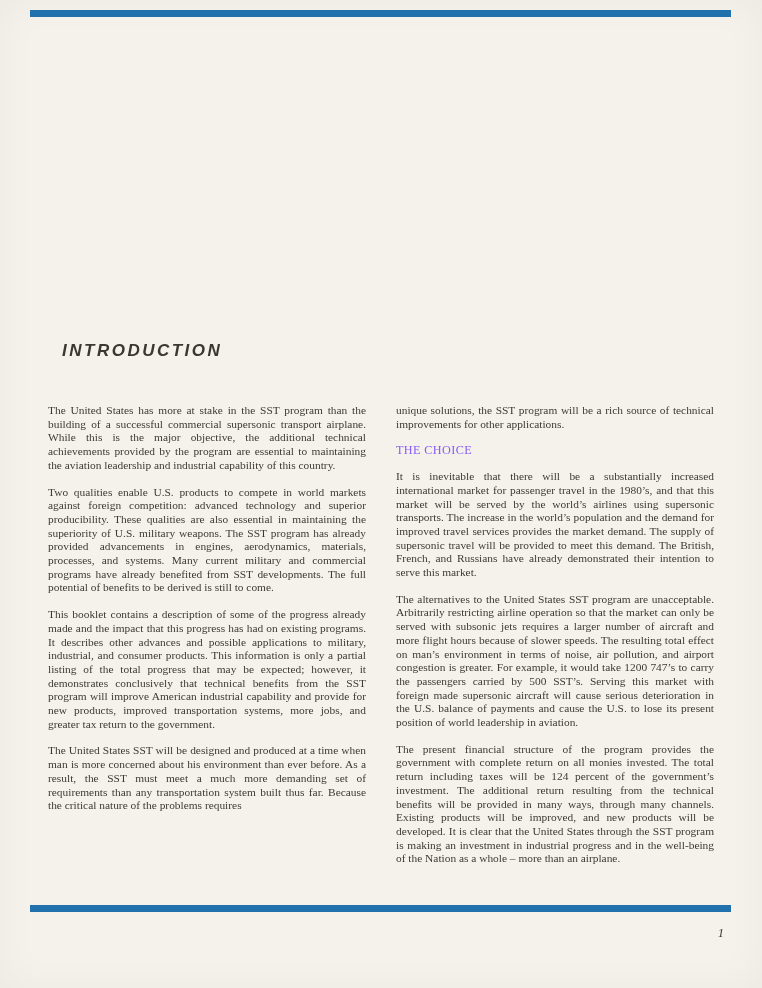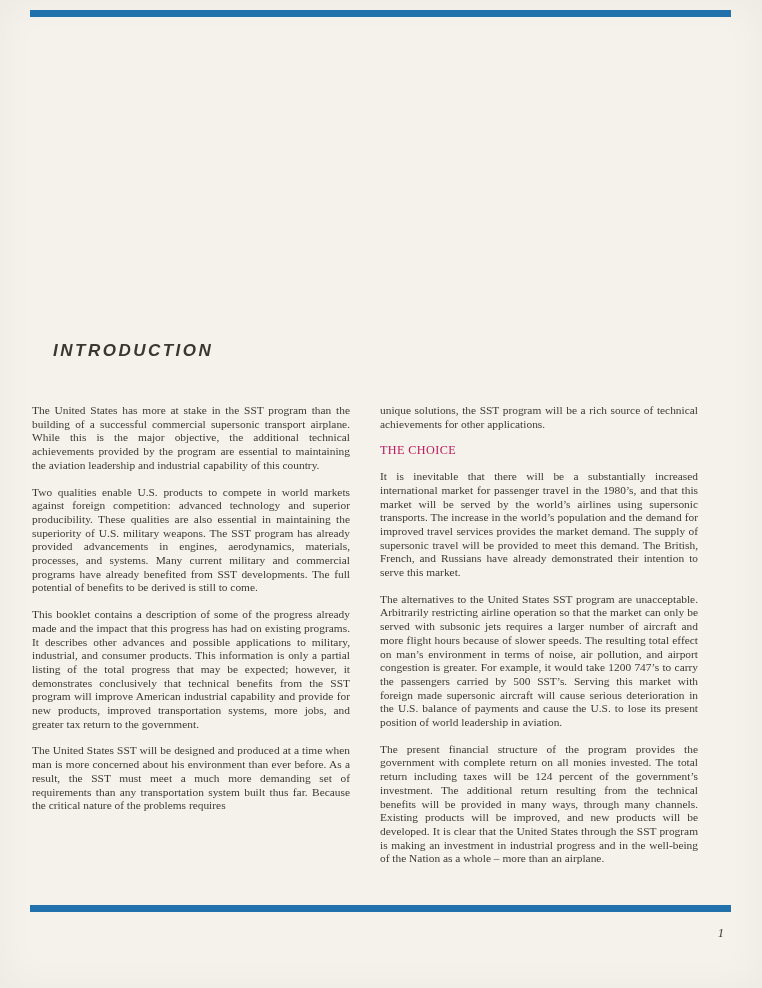--- a/index.html
+++ b/index.html
@@ -18,50 +18,50 @@
     position: absolute;
     left: 30px;
     width: 701px;
     height: 7px;
     background: #2171ad;
   }
   .rule-top { top: 10px; }
   .rule-bottom { top: 905px; }
   .page-title {
     position: absolute;
-    left: 53px;
+    left: 62px;
     top: 341px;
     font-family: "Liberation Sans", sans-serif;
     font-weight: bold;
     font-style: italic;
     font-size: 17px;
     letter-spacing: 2.5px;
     color: #3a3832;
   }
   .columns {
     position: absolute;
-    left: 32px;
+    left: 48px;
     top: 404px;
     width: 666px;
     display: flex;
     gap: 30px;
   }
   .col {
     width: 320px;
     font-size: 11.4px;
     line-height: 13.7px;
     text-align: justify;
   }
   .col p { margin: 0 0 13px 0; }
   .subhead {
     font-size: 12.2px;
     font-weight: normal;
     letter-spacing: 0.4px;
     margin: 17px 0 12px 0;
-    color: #be185d;
+    color: #8b5cf6;
   }
   .subhead.first { margin-top: 4px; }
   .page-number {
     position: absolute;
     right: 38px;
     top: 926px;
     font-style: italic;
     font-size: 12.5px;
     color: #3c3a34;
   }
@@ -78,21 +78,21 @@
   <div class="columns">
 
     <div class="col">
       <p>The United States has more at stake in the SST program than the building of a successful commercial supersonic transport airplane. While this is the major objective, the additional technical achievements provided by the program are essential to maintaining the aviation leadership and industrial capability of this country.</p>
       <p>Two qualities enable U.S. products to compete in world markets against foreign competition: advanced technology and superior producibility. These qualities are also essential in maintaining the superiority of U.S. military weapons. The SST program has already provided advancements in engines, aerodynamics, materials, processes, and systems. Many current military and commercial programs have already benefited from SST developments. The full potential of benefits to be derived is still to come.</p>
       <p>This booklet contains a description of some of the progress already made and the impact that this progress has had on existing programs. It describes other advances and possible applications to military, industrial, and consumer products. This information is only a partial listing of the total progress that may be expected; however, it demonstrates conclusively that technical benefits from the SST program will improve American industrial capability and provide for new products, improved transportation systems, more jobs, and greater tax return to the government.</p>
       <p>The United States SST will be designed and produced at a time when man is more concerned about his environment than ever before. As a result, the SST must meet a much more demanding set of requirements than any transportation system built thus far. Because the critical nature of the problems requires</p>
     </div>
 
     <div class="col">
-      <p>unique solutions, the SST program will be a rich source of technical achievements for other applications.</p>
+      <p>unique solutions, the SST program will be a rich source of technical improvements for other applications.</p>
       <h3 class="subhead first">THE CHOICE</h3>
       <p>It is inevitable that there will be a substantially increased international market for passenger travel in the 1980’s, and that this market will be served by the world’s airlines using supersonic transports. The increase in the world’s population and the demand for improved travel services provides the market demand. The supply of supersonic travel will be provided to meet this demand. The British, French, and Russians have already demonstrated their intention to serve this market.</p>
       <p>The alternatives to the United States SST program are unacceptable. Arbitrarily restricting airline operation so that the market can only be served with subsonic jets requires a larger number of aircraft and more flight hours because of slower speeds. The resulting total effect on man’s environment in terms of noise, air pollution, and airport congestion is greater. For example, it would take 1200 747’s to carry the passengers carried by 500 SST’s. Serving this market with foreign made supersonic aircraft will cause serious deterioration in the U.S. balance of payments and cause the U.S. to lose its present position of world leadership in aviation.</p>
       <p>The present financial structure of the program provides the government with complete return on all monies invested. The total return including taxes will be 124 percent of the government’s investment. The additional return resulting from the technical benefits will be provided in many ways, through many channels. Existing products will be improved, and new products will be developed. It is clear that the United States through the SST program is making an investment in industrial progress and in the well-being of the Nation as a whole – more than an airplane.</p>
     </div>
 
   </div>
 
   <div class="rule rule-bottom"></div>
 

